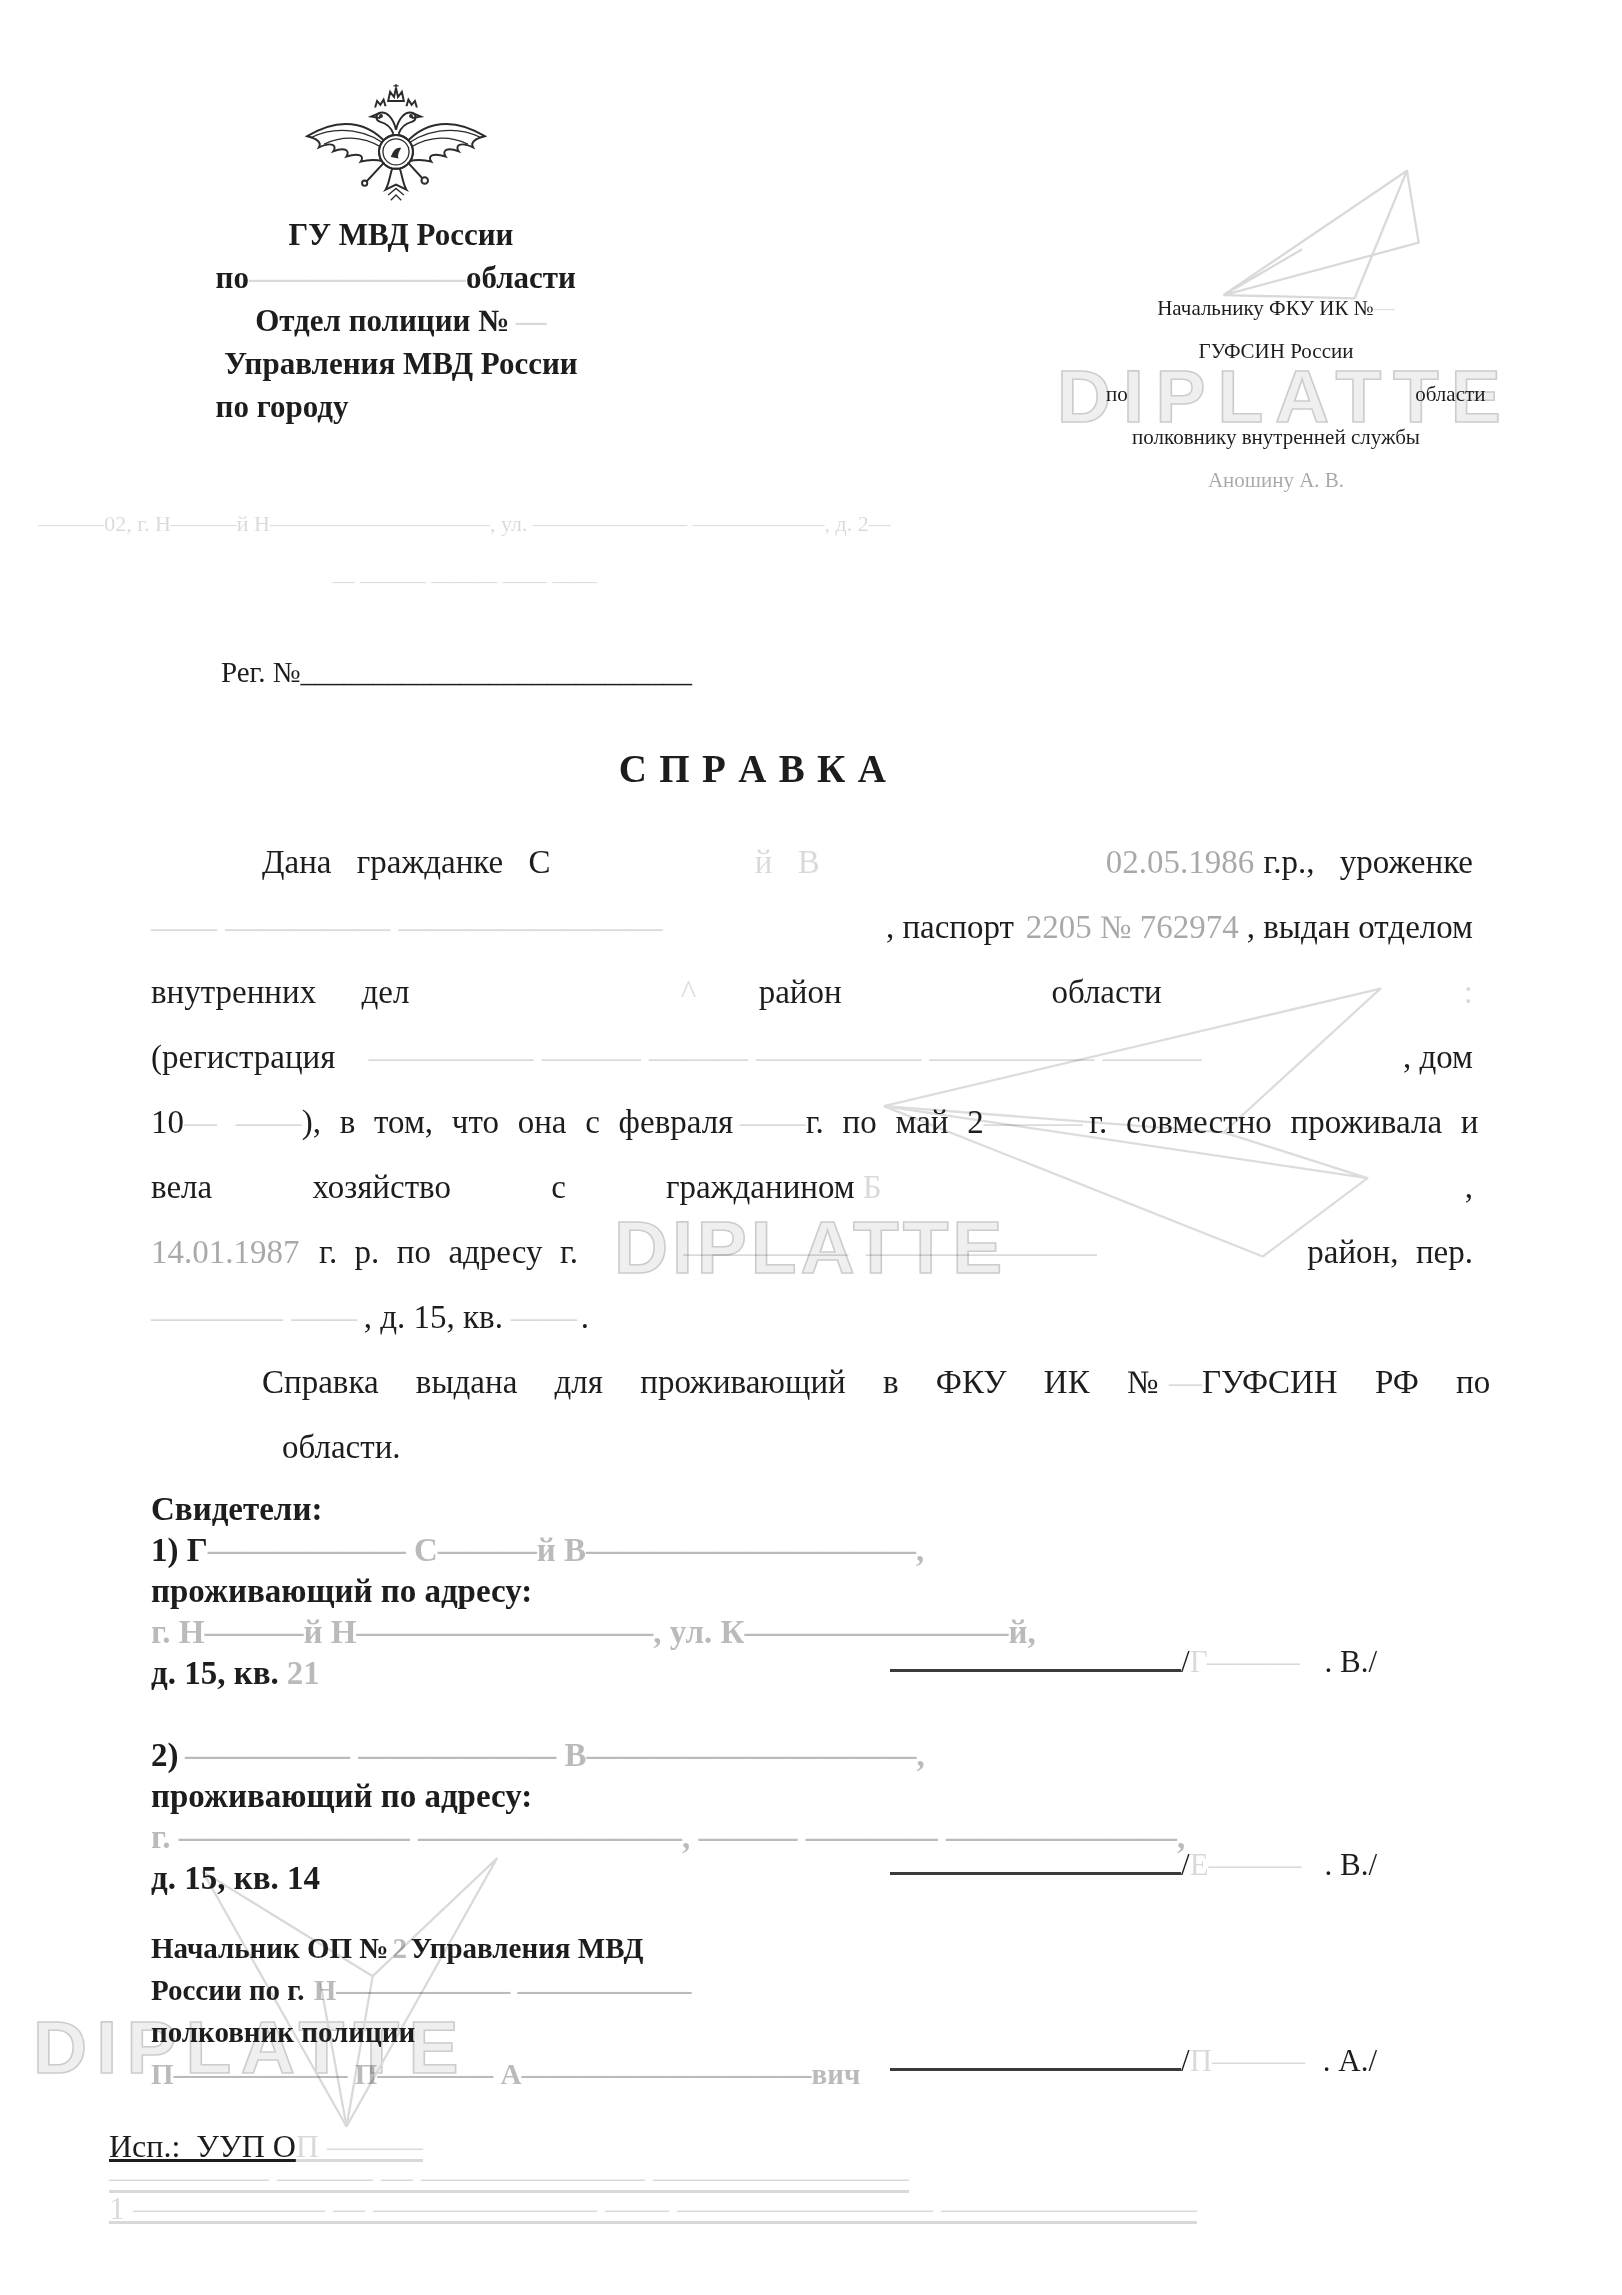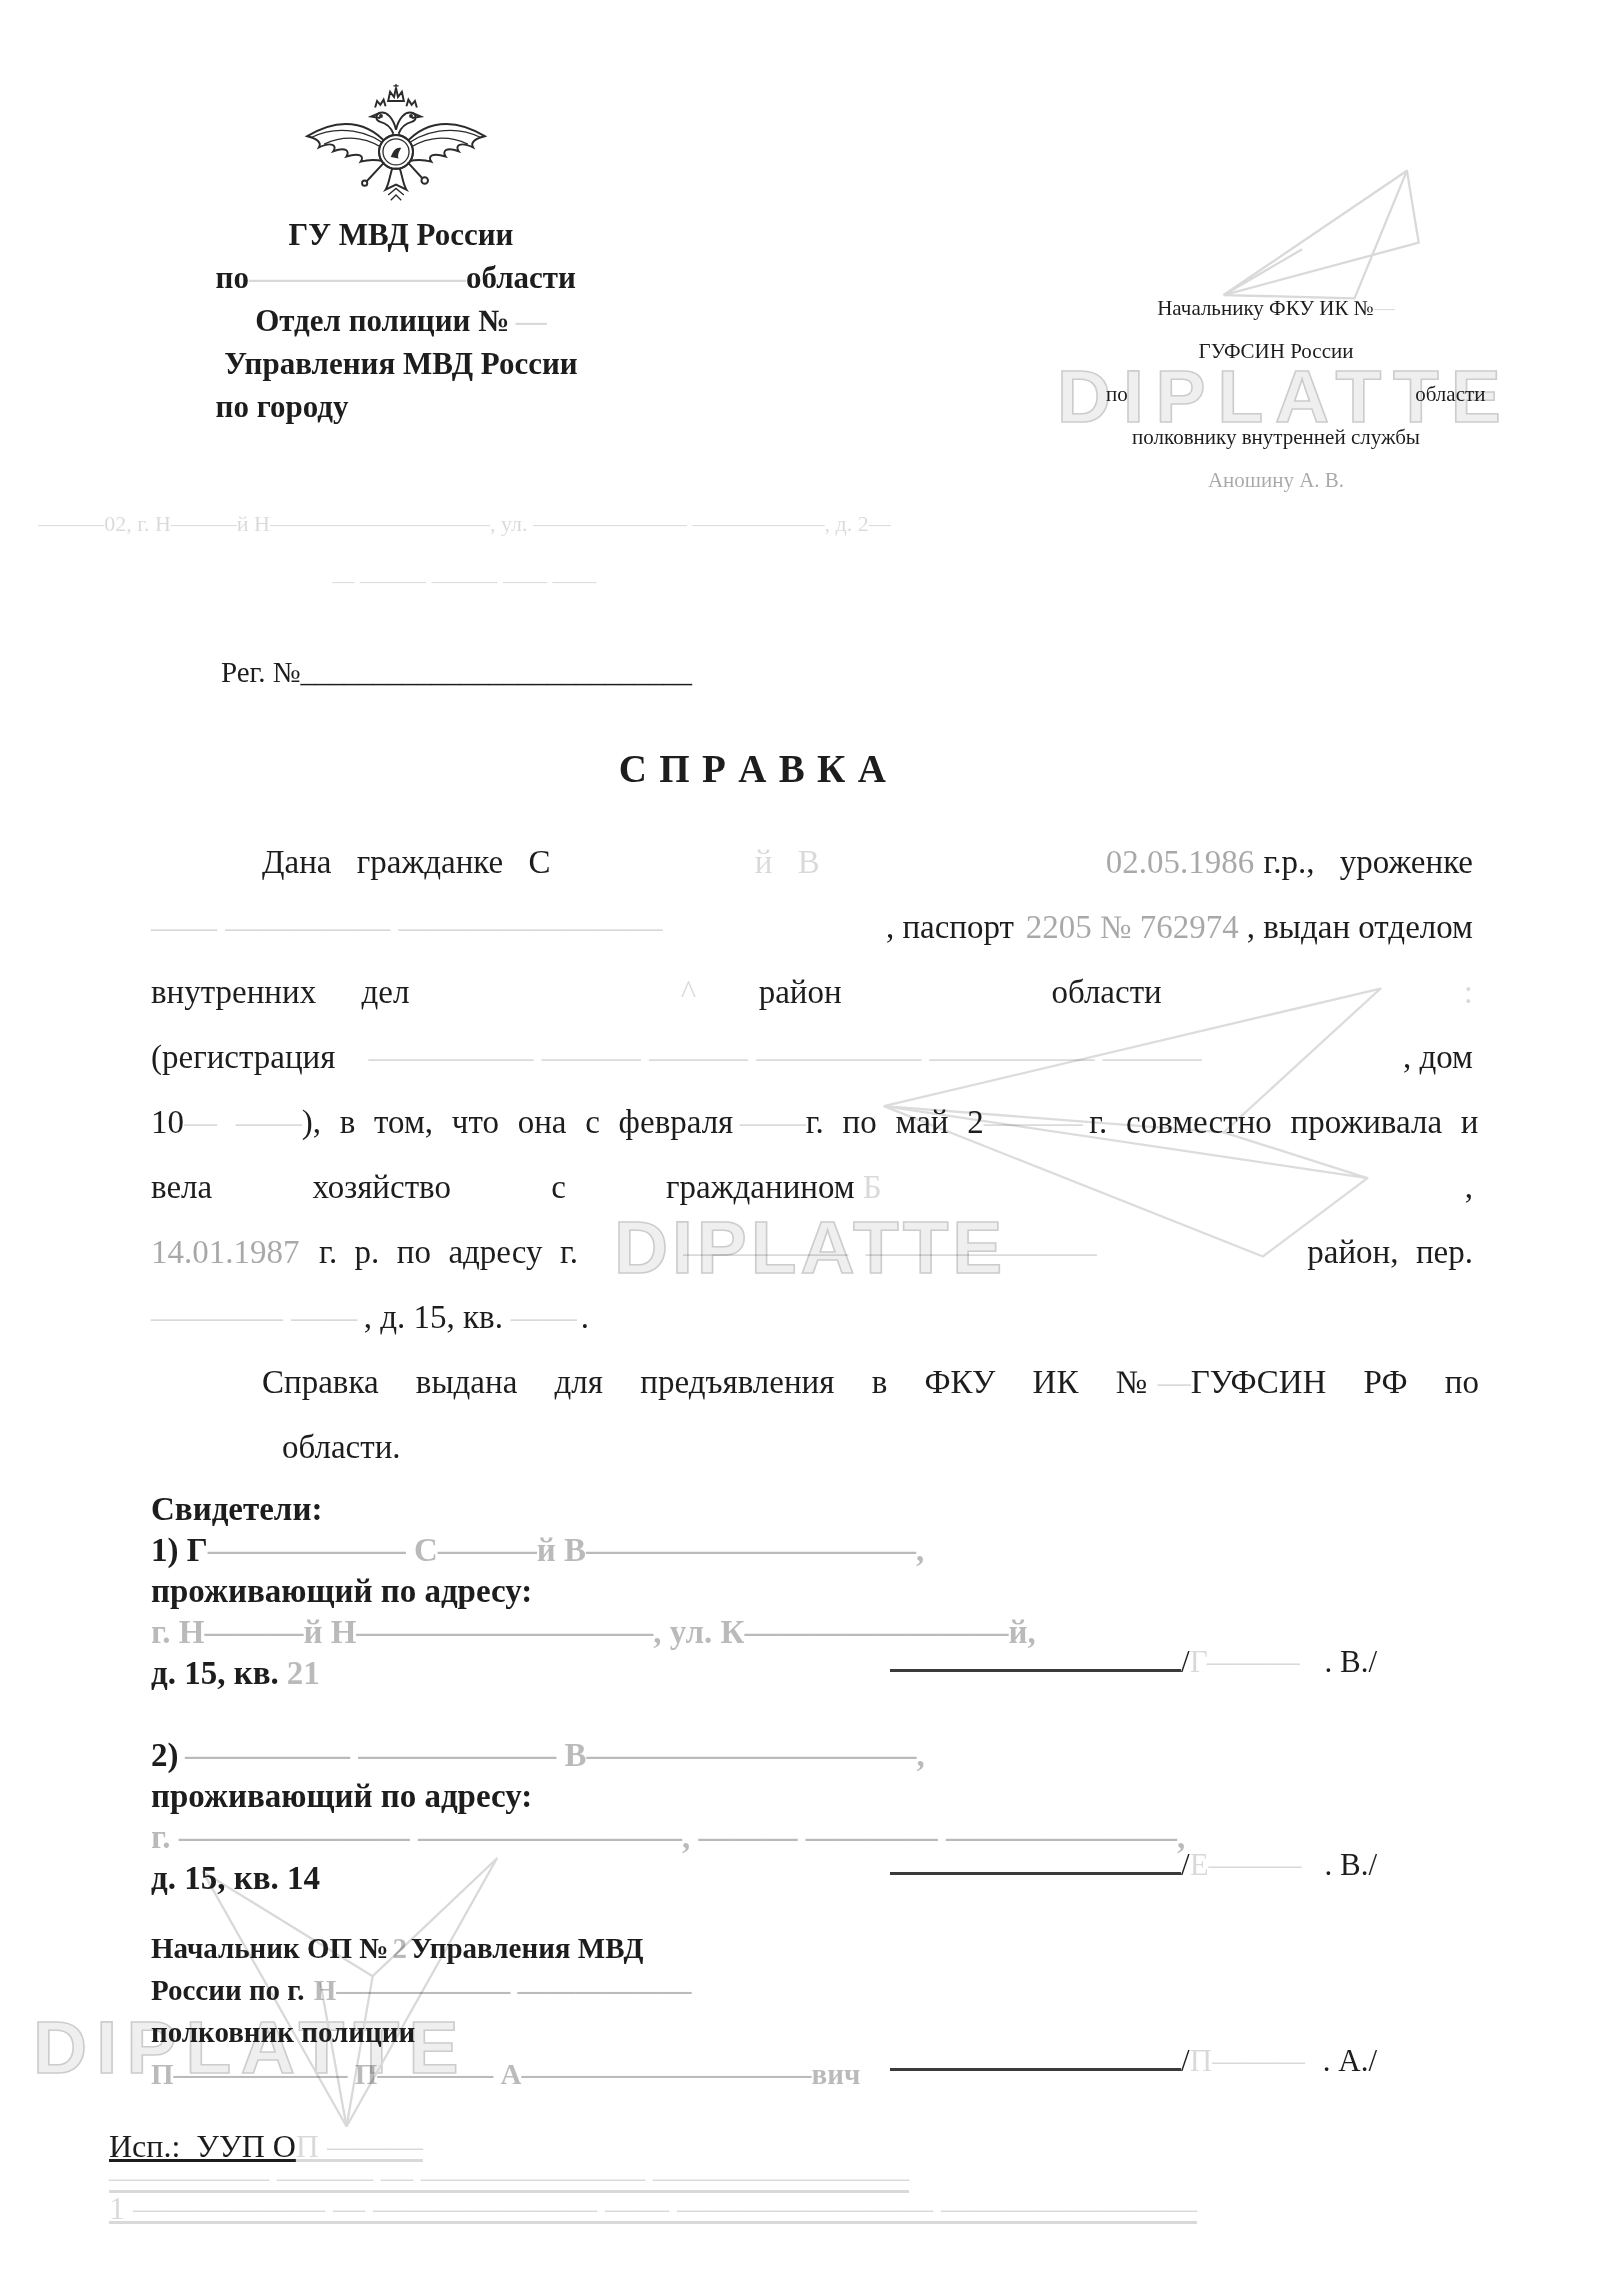--- a/index.html
+++ b/index.html
@@ -113,21 +113,21 @@
 
   <div class="block" style="left: 151px; top: 830px; width: 1322px; font-size: 33px; font-weight: normal;">
       <div class="tline" style="height: 65px; word-spacing: 17px;"><span class="gap" style="flex: 0 0 111px;"></span><span>Дана гражданке С</span><span class="gap" style="flex-grow: 1;"></span><span class="f2">й В</span><span class="gap" style="flex-grow: 1.4;"></span><span class="f1">02.05.1986</span><span class="gap" style="flex: 0 0 9.2px;"></span><span>г.р., уроженке</span></div>
       <div class="tline" style="height: 65px;"><span class="f2">—— ————— ————————</span><span class="gap" style="flex-grow: 1;"></span><span>, паспорт</span><span class="gap" style="flex: 0 0 11.8px;"></span><span class="f1">2205 № 762974</span><span class="gap" style="flex: 0 0 7.9px;"></span><span>, выдан отделом</span></div>
       <div class="tline" style="height: 65px; word-spacing: 37px; gap: 28px;"><span>внутренних дел</span><span class="gap" style="flex-grow: 1.4;"></span><span class="f2">^</span><span class="gap" style="flex: 0 0 6.5px;"></span><span>район</span><span class="gap" style="flex-grow: 1;"></span><span>области</span><span class="gap" style="flex-grow: 1.6;"></span><span class="f2">:</span></div>
       <div class="tline" style="height: 65px;"><span>(регистрация</span><span class="gap" style="flex: 0 0 33px;"></span><span class="f2">————— ——— ——— ————— ————— ———</span><span class="gap" style="flex-grow: 1;"></span><span>, дом</span></div>
       <div class="tline" style="height: 65px; word-spacing: 10.5px;"><span>10</span><span class="f2">— ——</span><span>), в том, что она с февраля</span><span class="gap" style="flex: 0 0 6.5px;"></span><span class="f2">——</span><span class="gap" style="flex-grow: 1;"></span><span>г. по май 2</span><span class="f2">———</span><span class="gap" style="flex: 0 0 6.5px;"></span><span>г. совместно проживала и</span></div>
       <div class="tline" style="height: 65px; word-spacing: 92px;"><span>вела хозяйство с гражданином</span><span class="gap" style="flex: 0 0 7.9px;"></span><span class="f2">Б</span><span class="gap" style="flex-grow: 1;"></span><span>,</span></div>
       <div class="tline" style="height: 65px; word-spacing: 9.2px;"><span class="f1">14.01.1987</span><span class="gap" style="flex: 0 0 19.6px;"></span><span>г. р. по адресу г.</span><span class="gap" style="flex-grow: 0.5;"></span><span class="f2">————— ———————</span><span class="gap" style="flex-grow: 1;"></span><span>район, пер.</span></div>
       <div class="tline" style="height: 65px;"><span class="f2">———— ——</span><span class="gap" style="flex: 0 0 6.5px;"></span><span>, д. 15, кв.</span><span class="gap" style="flex: 0 0 7.9px;"></span><span class="f2">——</span><span class="gap" style="flex: 0 0 3.9px;"></span><span>.</span><span class="gap" style="flex-grow: 1;"></span></div>
-      <div class="tline" style="height: 65px; word-spacing: 29px;"><span class="gap" style="flex: 0 0 111px;"></span><span>Справка выдана для предъявления в ФКУ ИК №</span><span class="gap" style="flex: 0 0 10.5px;"></span><span class="f2">—</span><span class="gap" style="flex-grow: 1;"></span><span>ГУФСИН РФ по</span></div>
+      <div class="tline" style="height: 65px; word-spacing: 29px;"><span class="gap" style="flex: 0 0 111px;"></span><span>Справка выдана для проживающий в ФКУ ИК №</span><span class="gap" style="flex: 0 0 10.5px;"></span><span class="f2">—</span><span class="gap" style="flex-grow: 1;"></span><span>ГУФСИН РФ по</span></div>
       <div class="tline" style="height: 65px;"><span class="gap" style="flex: 0 0 131px;"></span><span>области.</span><span class="gap" style="flex-grow: 1;"></span></div>
     </div>
   <div class="block" style="left: 151px; top: 1489px; width: 759px; font-size: 33px; font-weight: bold;">
       <div class="tline" style="height: 41px;"><span>Свидетели:</span></div>
       <div class="tline" style="height: 41px;"><span>1) Г</span><span class="f3">—————— С———й В——————————,</span></div>
       <div class="tline" style="height: 41px;"><span>проживающий по адресу:</span></div>
       <div class="tline" style="height: 41px;"><span class="f3">г. Н———й Н—————————, ул. К————————й,</span></div>
       <div class="tline" style="height: 41px;"><span>д. 15, кв.</span><span class="gap" style="flex: 0 0 7.9px;"></span><span class="f3">21</span></div>
       <div class="tline" style="height: 41px;"></div>
       <div class="tline" style="height: 41px;"><span>2)</span><span class="gap" style="flex: 0 0 6.5px;"></span><span class="f3">————— —————— В——————————,</span></div>

